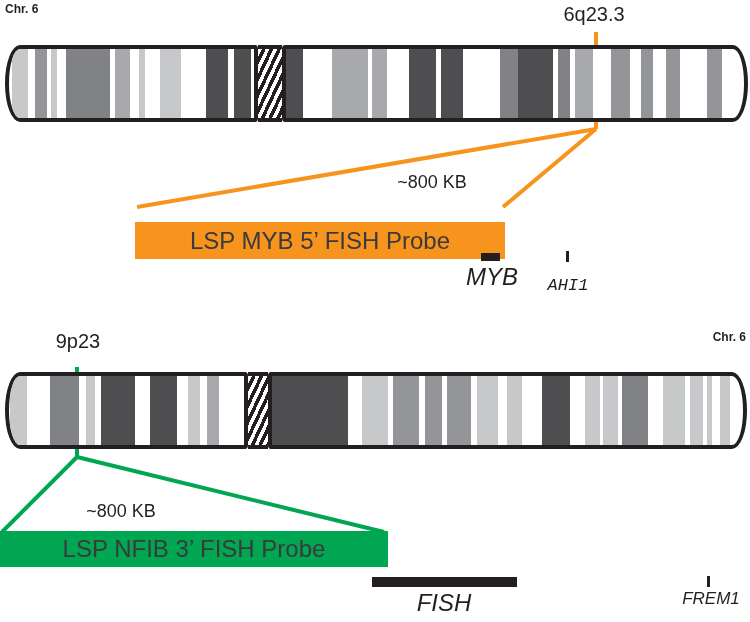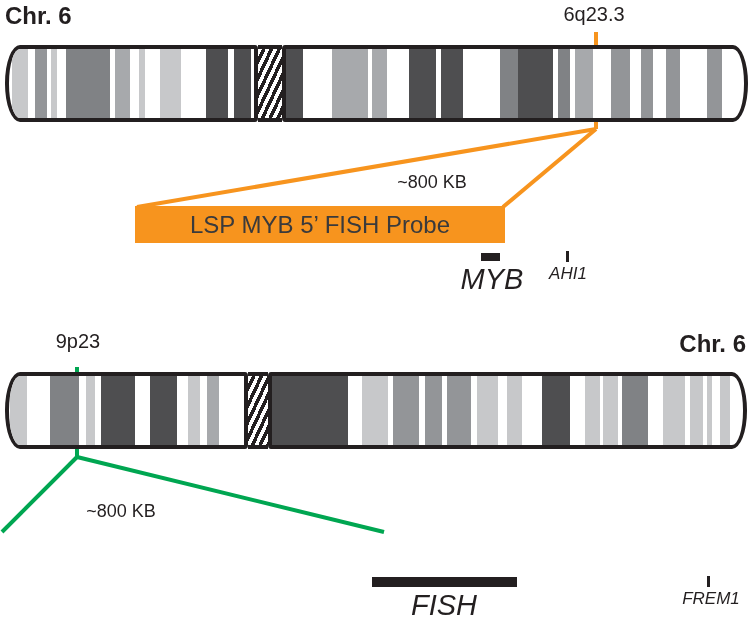--- a/index.html
+++ b/index.html
@@ -1,46 +1,46 @@
 <!DOCTYPE html>
 <html style="--orange: #F7941E; --green: #00A651;"><head>
 <meta charset="utf-8">
 <style>
   html,body{margin:0;padding:0;background:#fff;}
   #figure{
     position:relative;width:750px;height:622px;background:#fff;overflow:hidden;
     font-family:"Liberation Sans","DejaVu Sans",sans-serif;color:#231F20;
   }
   .abs{position:absolute;}
-  .chr-title{font-size:24px;font-weight:bold;white-space:nowrap;}
+  .chr-title{font-size:12px;font-weight:bold;white-space:nowrap;}
   .locus-label{font-size:20px;white-space:nowrap;transform:translateX(-50%);}
   .ideogram{position:absolute;height:77px;}
   .arm{
     position:absolute;top:0;height:77px;box-sizing:border-box;
     border:4px solid #231F20;background:#fff;overflow:hidden;
   }
   .arm.left-cap{border-radius:15px 3px 3px 15px / 38px 4px 4px 38px;}
   .arm.right-cap{border-radius:3px 15px 15px 3px / 4px 38px 38px 4px;}
   .band{position:absolute;top:0;bottom:0;}
   .centromere{
     position:absolute;top:0;height:77px;box-sizing:border-box;
     border-top:4px solid #231F20;border-bottom:4px solid #231F20;
     background:repeating-linear-gradient(115deg,#fff 0 3.5px,#231F20 3.5px 7px);
   }
   .size-label{font-size:18px;white-space:nowrap;transform:translateX(-50%);}
   .probe-box{
     position:absolute;display:flex;align-items:center;justify-content:center;
     font-size:24px;color:#3A3A3C;white-space:nowrap;
   }
-  .probe-box.orange{background:var(--orange);}
+  .probe-box.orange{background:var(--orange);margin-top:16px;}
   .probe-box.green{background:var(--green);}
   .gene-bar{position:absolute;background:#231F20;}
   .gene-tick{position:absolute;background:#231F20;}
   .gene-label{font-style:italic;white-space:nowrap;transform:translateX(-50%);}
-  .gene-label.big{font-size:29px;}
+  .gene-label.big{font-size:24px;}
   .gene-label.small{font-size:17px;}
   svg.callouts{position:absolute;left:0;top:0;pointer-events:none;}
   .orange-stroke{stroke:var(--orange);stroke-width:4;fill:none;}
   .green-stroke{stroke:var(--green);stroke-width:4;fill:none;}
 </style>
 </head>
 <body>
 
 <div id="figure">
 
@@ -90,21 +90,21 @@
   <div class="abs size-label" style="left:432px;top:172px;">~800 KB</div>
 
   <div class="probe-box orange" style="left:135px;top:206px;width:370px;height:37px;">
     <span>LSP MYB 5’ FISH Probe</span>
   </div>
 
   <div class="gene-bar" style="left:481px;top:253px;width:19px;height:8px;"></div>
   <div class="abs gene-label big" style="left:492px;top:263px;">MYB</div>
 
   <div class="gene-tick" style="left:566px;top:251px;width:3px;height:11px;"></div>
-  <div class="abs gene-label small" style="left:568px;top:264px;">AHI1</div>
+  <div class="abs gene-label small" style="left:568px;top:276px;font-family:Liberation Mono, monospace;">AHI1</div>
 
   <div class="abs locus-label" style="left:78px;top:330px;">9p23</div>
 
   <div class="abs chr-title" style="right:4px;top:330px;">Chr. 6</div>
 
   <div class="ideogram" style="left:5px;top:372px;width:742px;">
     <div class="arm left-cap" style="left:0;width:243px;">
         <div class="band" style="left: 1px; width: 17px; background: rgb(199, 200, 202);"></div>
         <div class="band" style="left: 41px; width: 29px; background: rgb(128, 130, 133);"></div>
         <div class="band" style="left: 77px; width: 9px; background: rgb(199, 200, 202);"></div>
@@ -128,20 +128,23 @@
         <div class="band" style="left: 350px; width: 26px; background: rgb(128, 130, 133);"></div>
         <div class="band" style="left: 391px; width: 22px; background: rgb(199, 200, 202);"></div>
         <div class="band" style="left: 418px; width: 13px; background: rgb(199, 200, 202);"></div>
         <div class="band" style="left: 435px; width: 5px; background: rgb(199, 200, 202);"></div>
         <div class="band" style="left: 448px; width: 10px; background: rgb(199, 200, 202);"></div>
       </div>
   </div>
 
   <div class="abs size-label" style="left:121px;top:501px;">~800 KB</div>
 
+  <div class="probe-box green" style="left:0px;top:531px;width:388px;height:36px;">
+    <span>LSP NFIB 3’ FISH Probe</span>
+  </div>
 
   <div class="gene-bar" style="left:372px;top:577px;width:145px;height:10px;"></div>
   <div class="abs gene-label big" style="left:444px;top:589px;">FISH</div>
 
   <div class="gene-tick" style="left:707px;top:576px;width:3px;height:11px;"></div>
   <div class="abs gene-label small" style="left:711px;top:589px;">FREM1</div>
 
 </div>
 
 </body></html>

